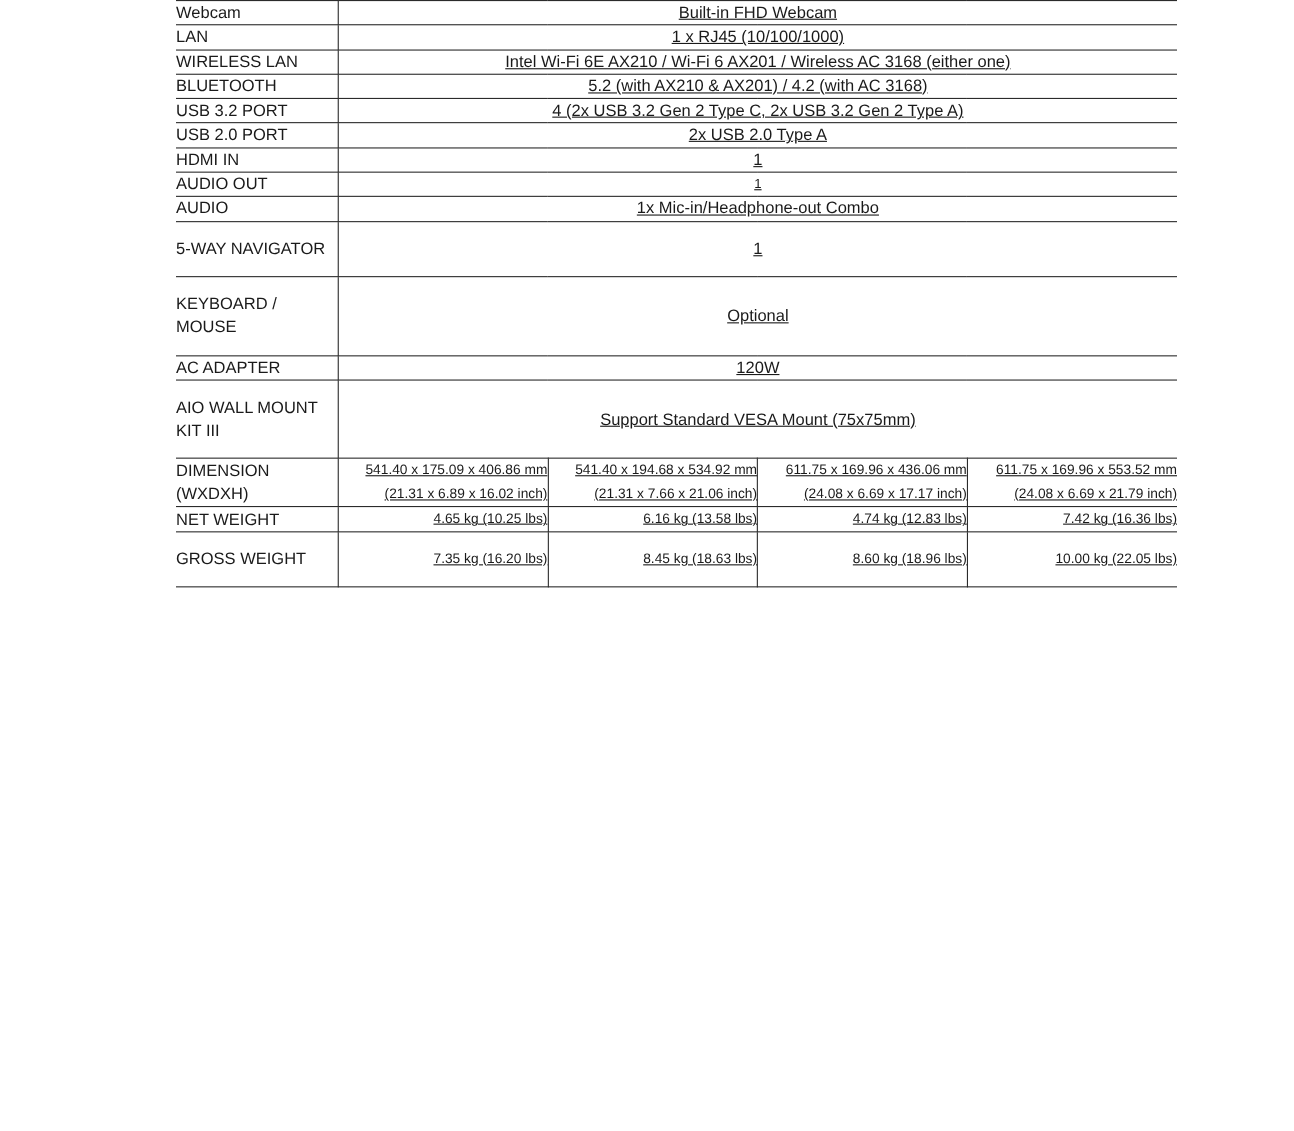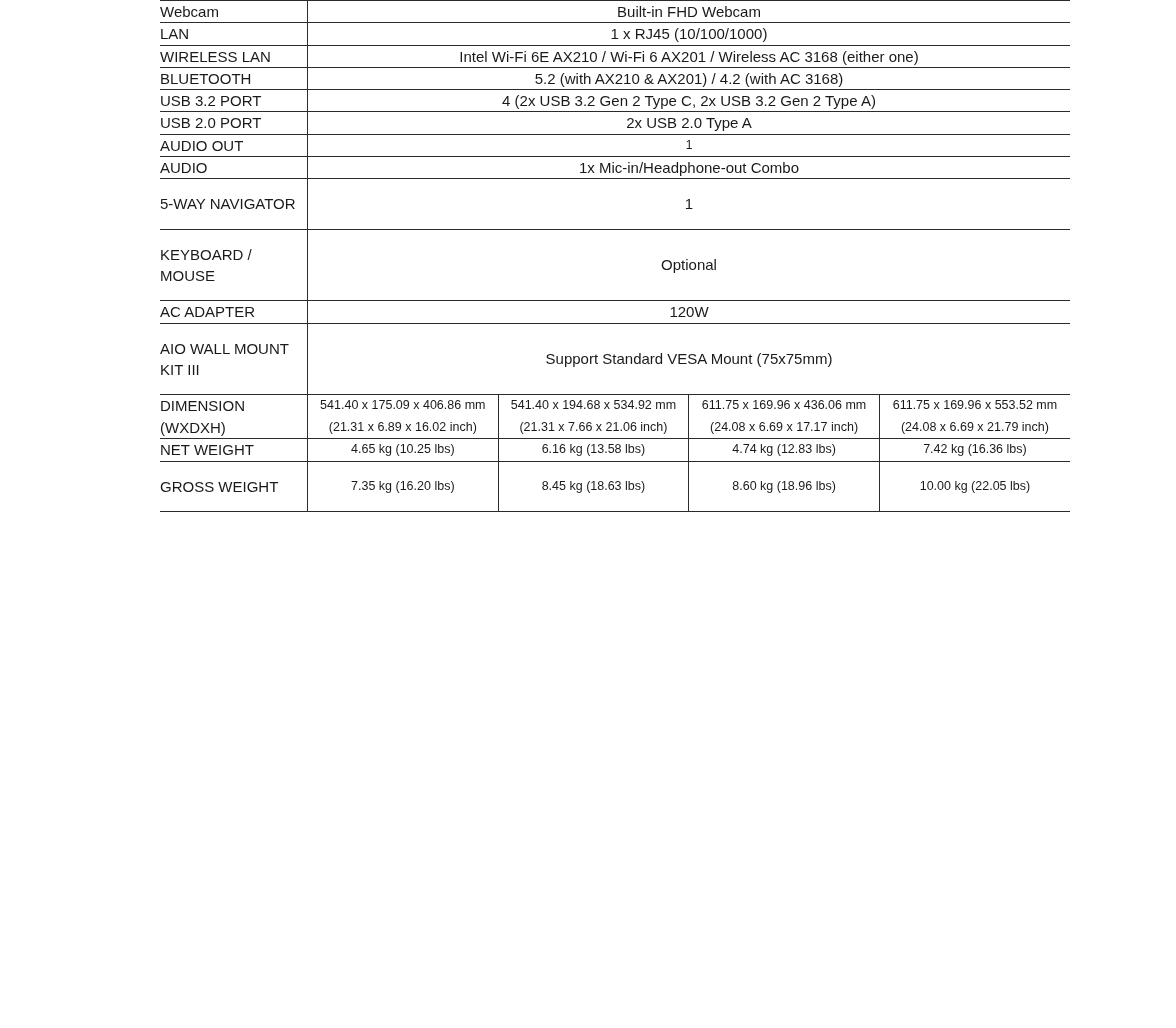--- a/index.html
+++ b/index.html
@@ -54,34 +54,35 @@
     text-align: center;
     vertical-align: middle;
   }
   
   td.quad-cell {
     width: 190px;
     border-right: 1px solid #2b2b2b;
     padding: 10px 8px 10px 12px;
     font-size: 12.5px;
     line-height: 1.72;
-    text-align: center;
+    text-align: right;
     vertical-align: middle;
   }
   td.quad-cell.last {
     border-right: none;
   }
   td.small-center {
     font-size: 12px;
   }
   .label-text {
     display: block;
   }
   .value-text {
     display: block;
+    text-decoration: underline;
   }
   
   tr.tall td.label-cell,
   tr.tall td.value-cell {
     padding-top: 14px;
     padding-bottom: 14px;
     margin-left: 28px;
   }
 </style>
 </head>
@@ -138,20 +139,28 @@
 
       <tr>
         <td class="label-cell">
           <span class="label-text">USB 2.0 PORT</span>
         </td>
         <td class="value-cell" colspan="4">
           <span class="value-text">2x USB 2.0 Type A</span>
         </td>
       </tr>
 
+      <tr>
+        <td class="label-cell">
+          <span class="label-text">HDMI IN</span>
+        </td>
+        <td class="value-cell" colspan="4">
+          <span class="value-text">1</span>
+        </td>
+      </tr>
 
       <tr>
         <td class="label-cell">
           <span class="label-text">AUDIO OUT</span>
         </td>
         <td class="value-cell small-center" colspan="4">
           <span class="value-text">1</span>
         </td>
       </tr>
 

